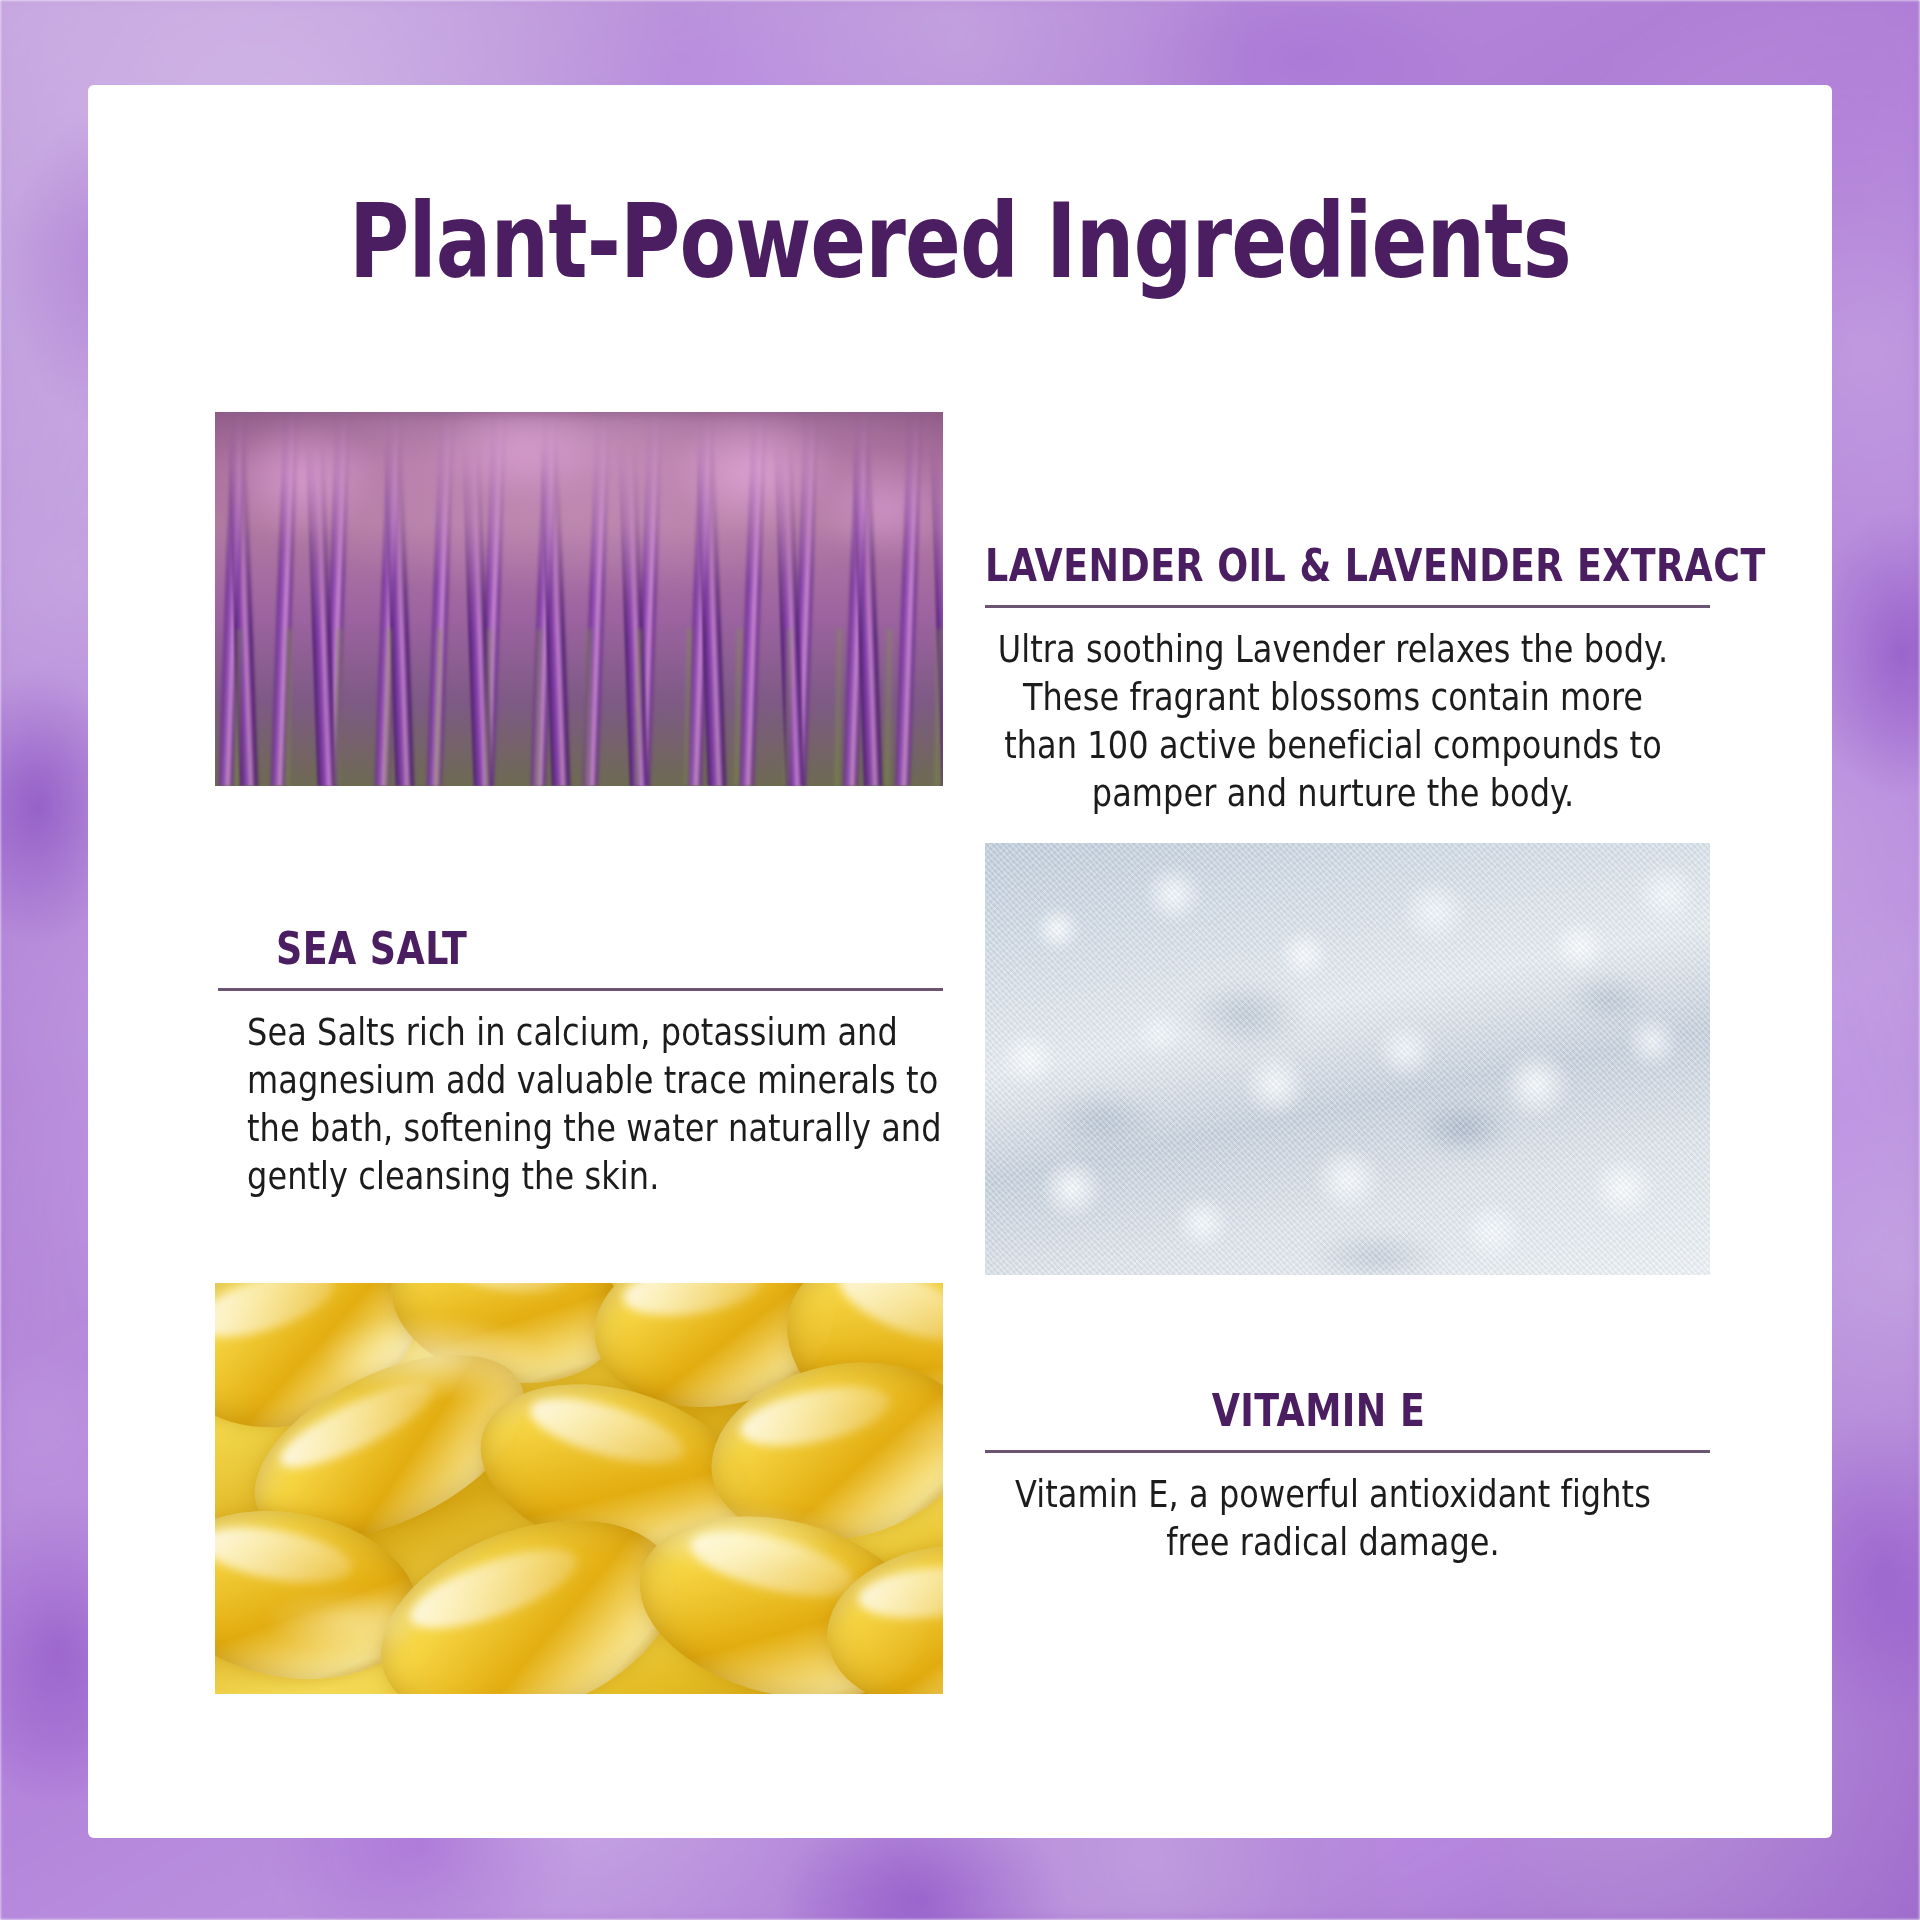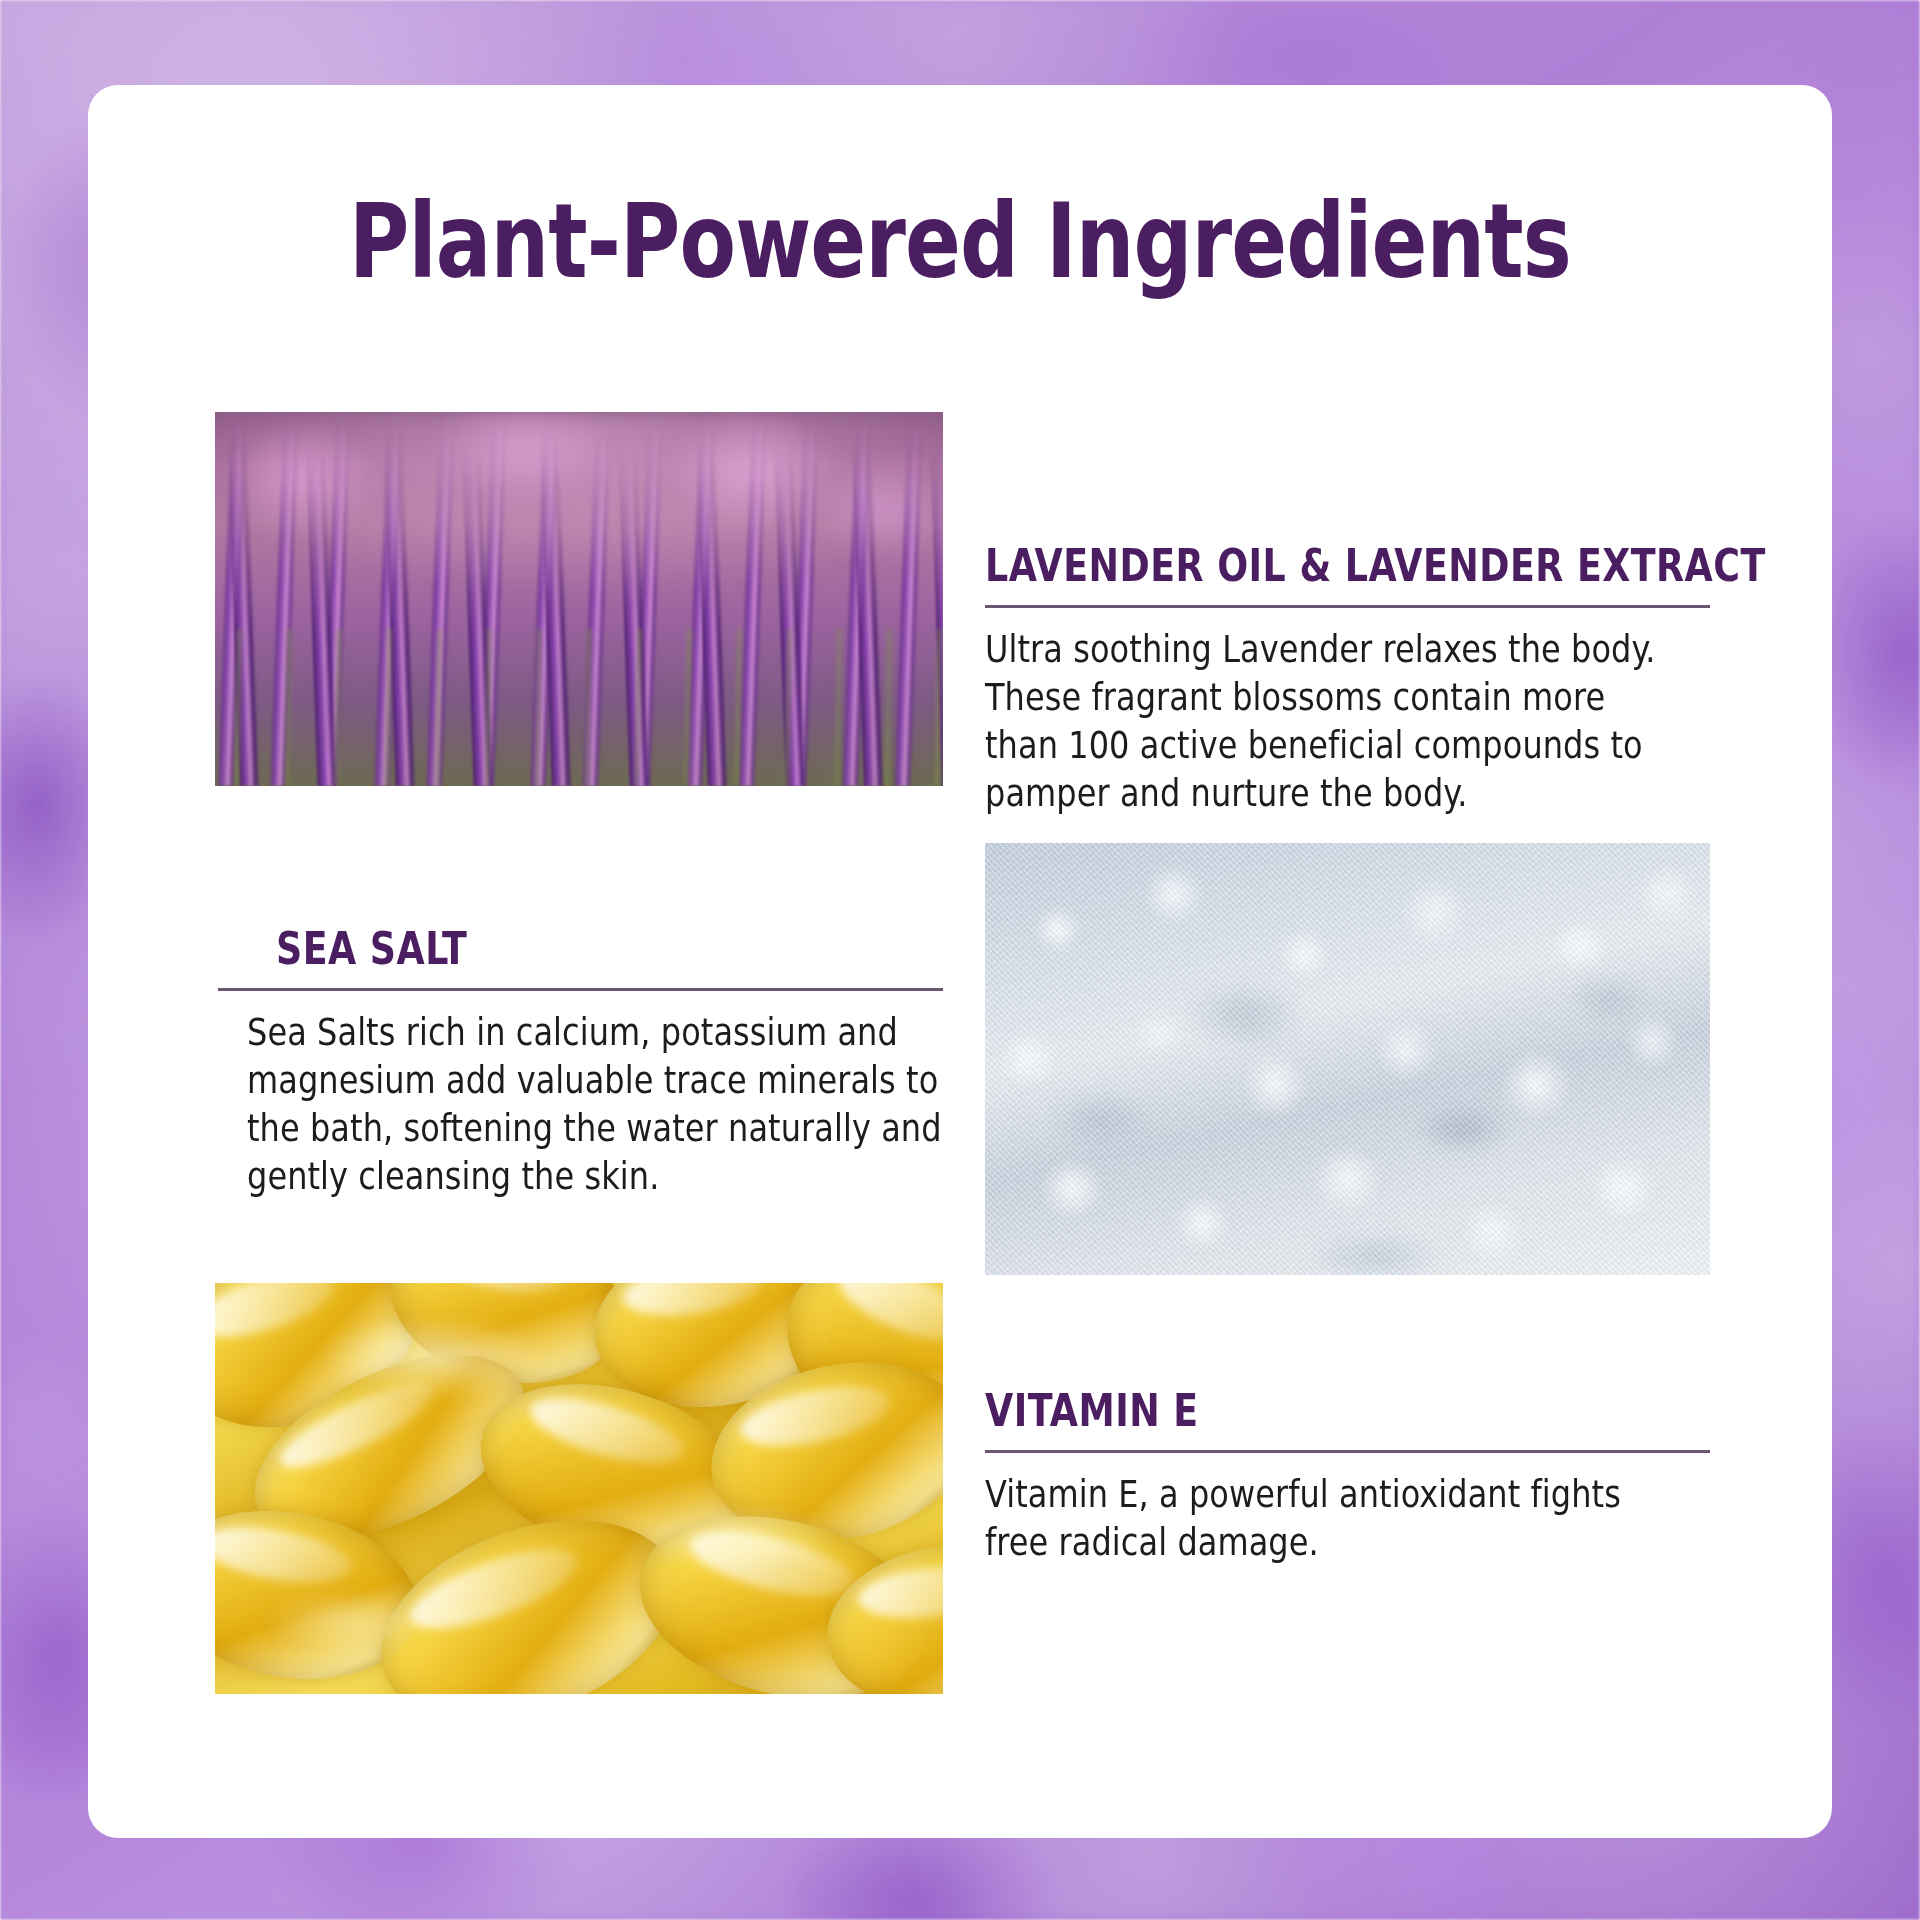--- a/index.html
+++ b/index.html
@@ -46,21 +46,21 @@
       radial-gradient(circle at 50% 2%, rgba(255,255,255,.18), transparent 14%);
     filter:blur(6px);
   }
 
   
   #card{
     position:absolute;
     left:88px; top:85px;
     width:1744px; height:1753px;
     background:#ffffff;
-    border-radius:30px;
+    border-radius:6px;
   }
 
   
   .title{
     position:absolute;
     left:0; right:0; top:95px;
     text-align:center;
     color:#4b1d61;
     font-family:"Liberation Sans Narrow","DejaVu Sans Condensed","Liberation Sans",sans-serif;
     font-weight:bold;
@@ -201,21 +201,21 @@
   #photo-vite .gloss{
     position:absolute; inset:0;
     background:
       radial-gradient(ellipse 160px 60px at 30% 18%, rgba(255,252,220,.65), transparent 70%),
       radial-gradient(ellipse 140px 50px at 72% 62%, rgba(255,250,210,.5), transparent 70%),
       radial-gradient(ellipse 120px 44px at 18% 82%, rgba(255,248,205,.45), transparent 70%);
     filter:blur(6px);
   }
 
   
-  .sec{ position:absolute; }
+  .sec{ position:absolute;text-align:center; }
 
   .sec h2{
     color:#4b1d61;
     font-family:"Liberation Sans Narrow","DejaVu Sans Condensed","Liberation Sans",sans-serif;
     font-weight:bold;
     font-size:44px;
     letter-spacing:.5px;
     transform:scaleX(.92);
     white-space:nowrap;
   }

